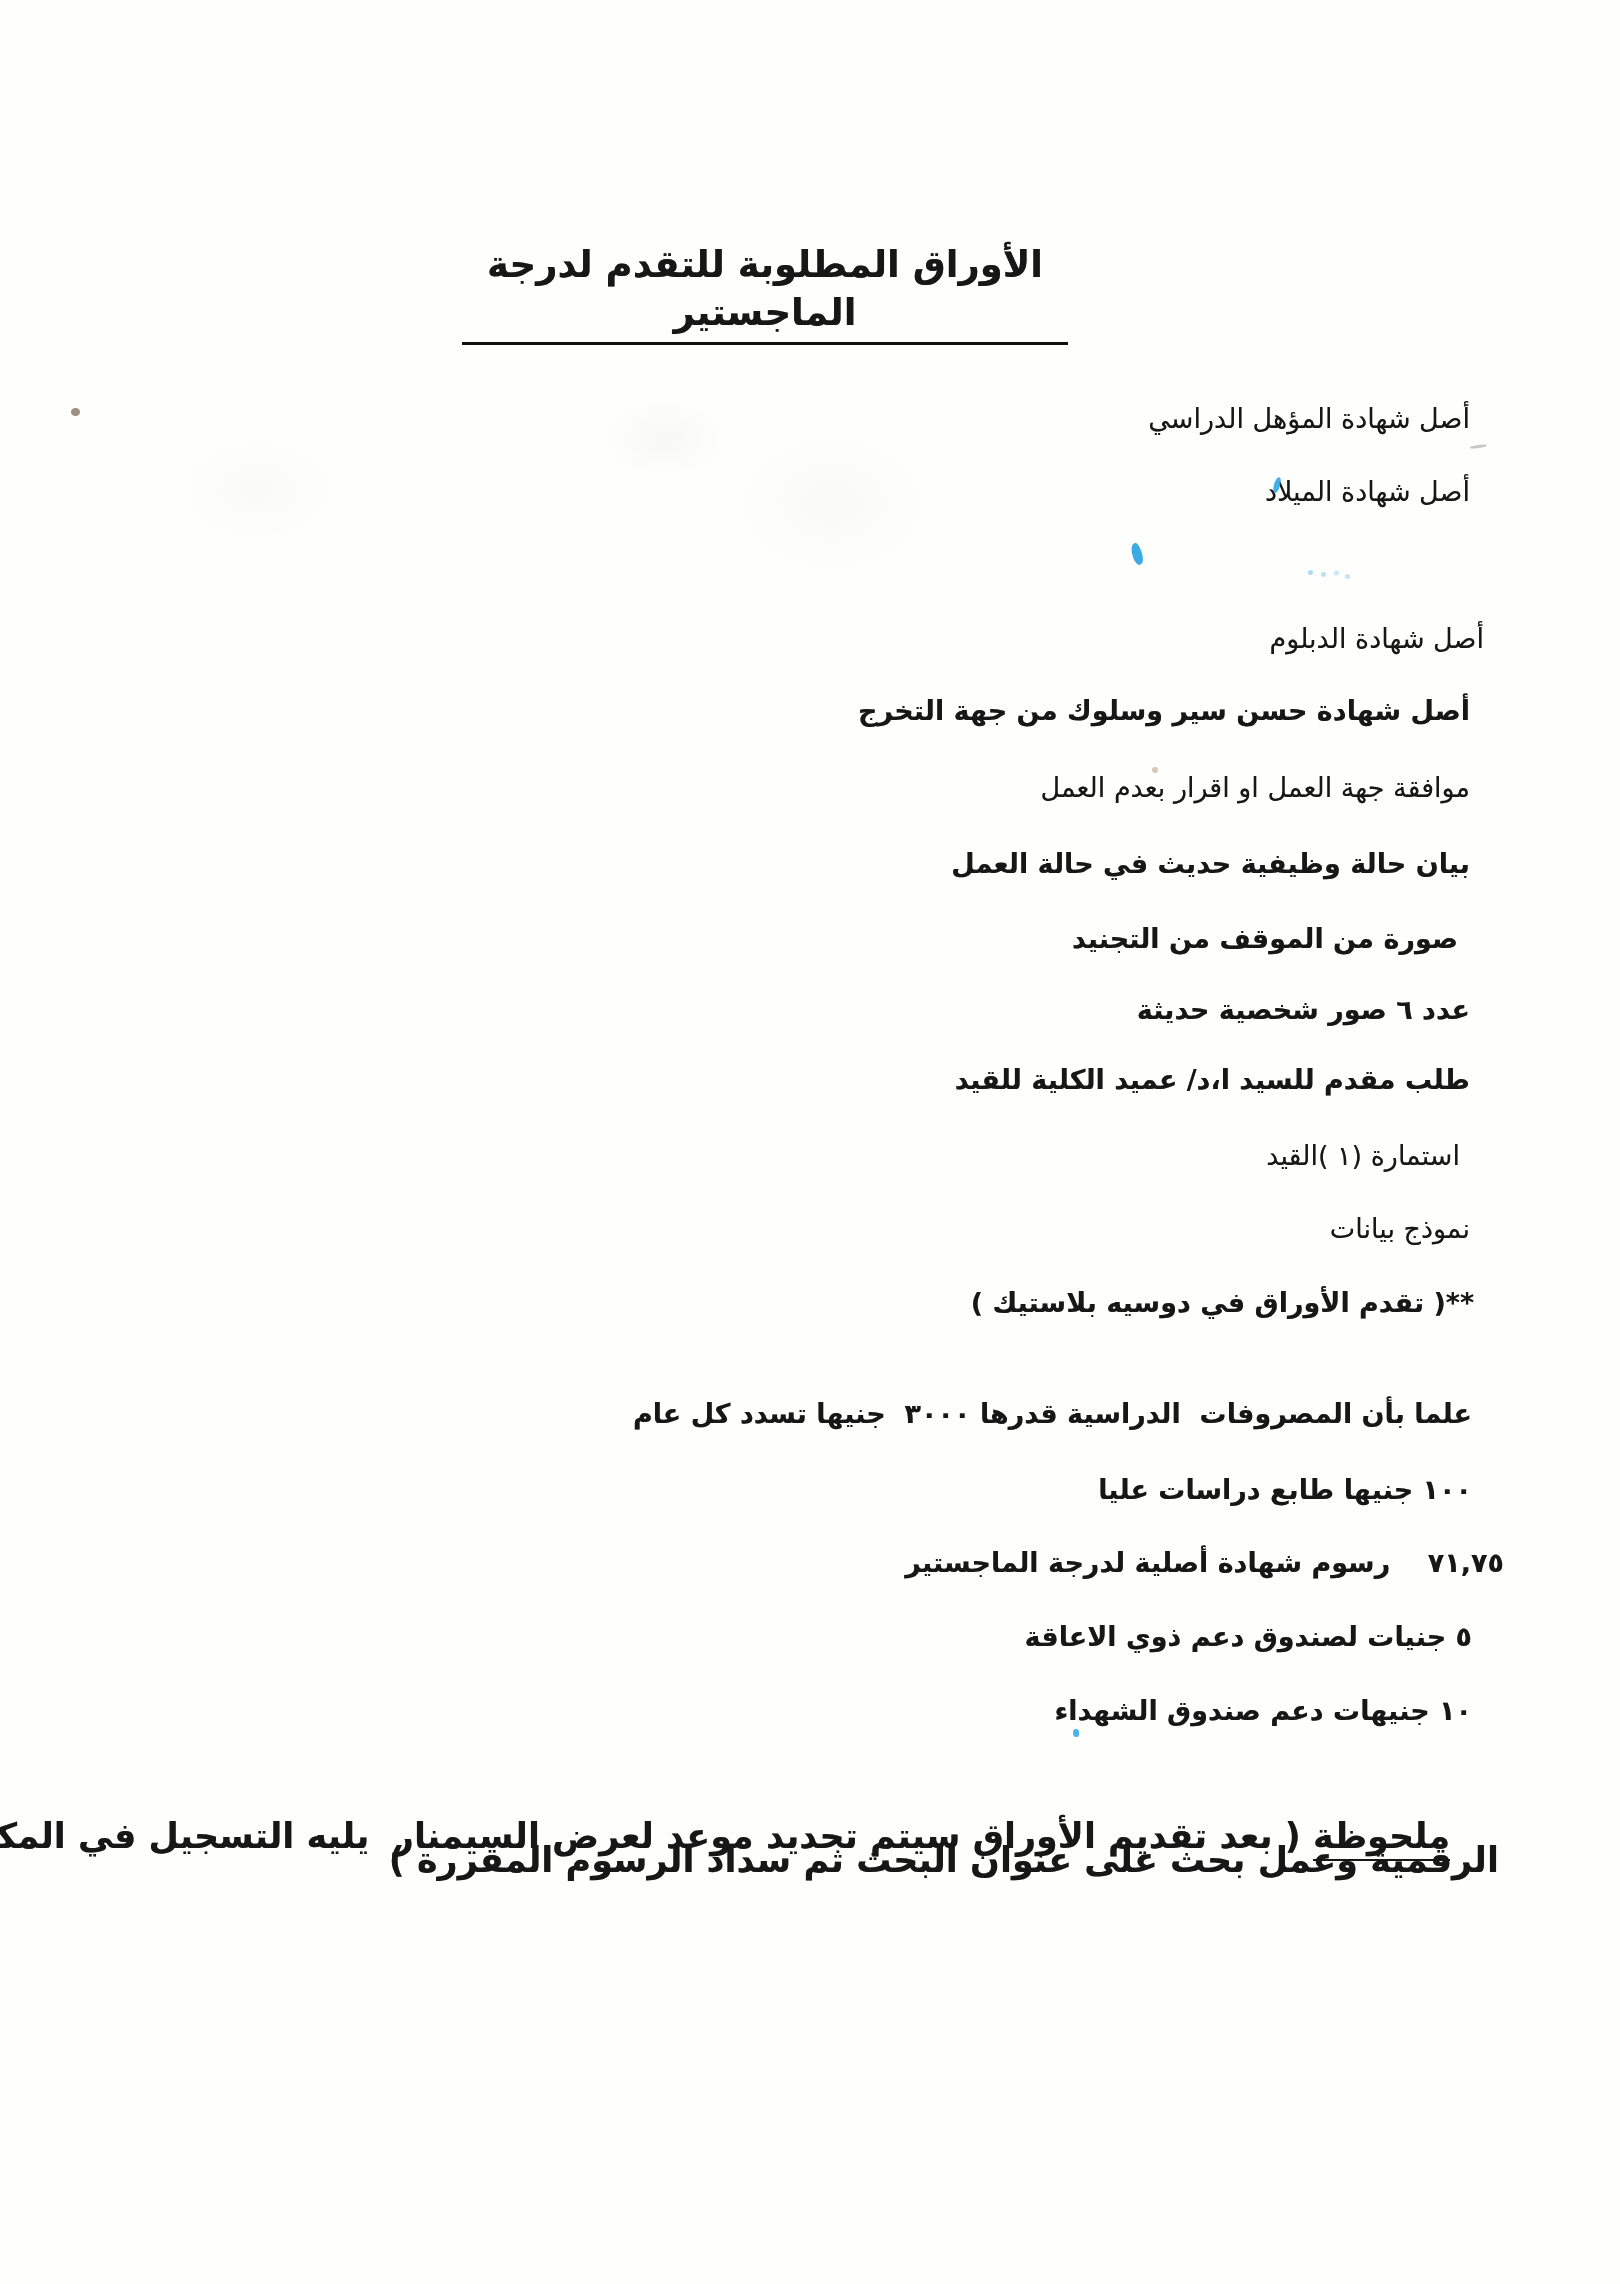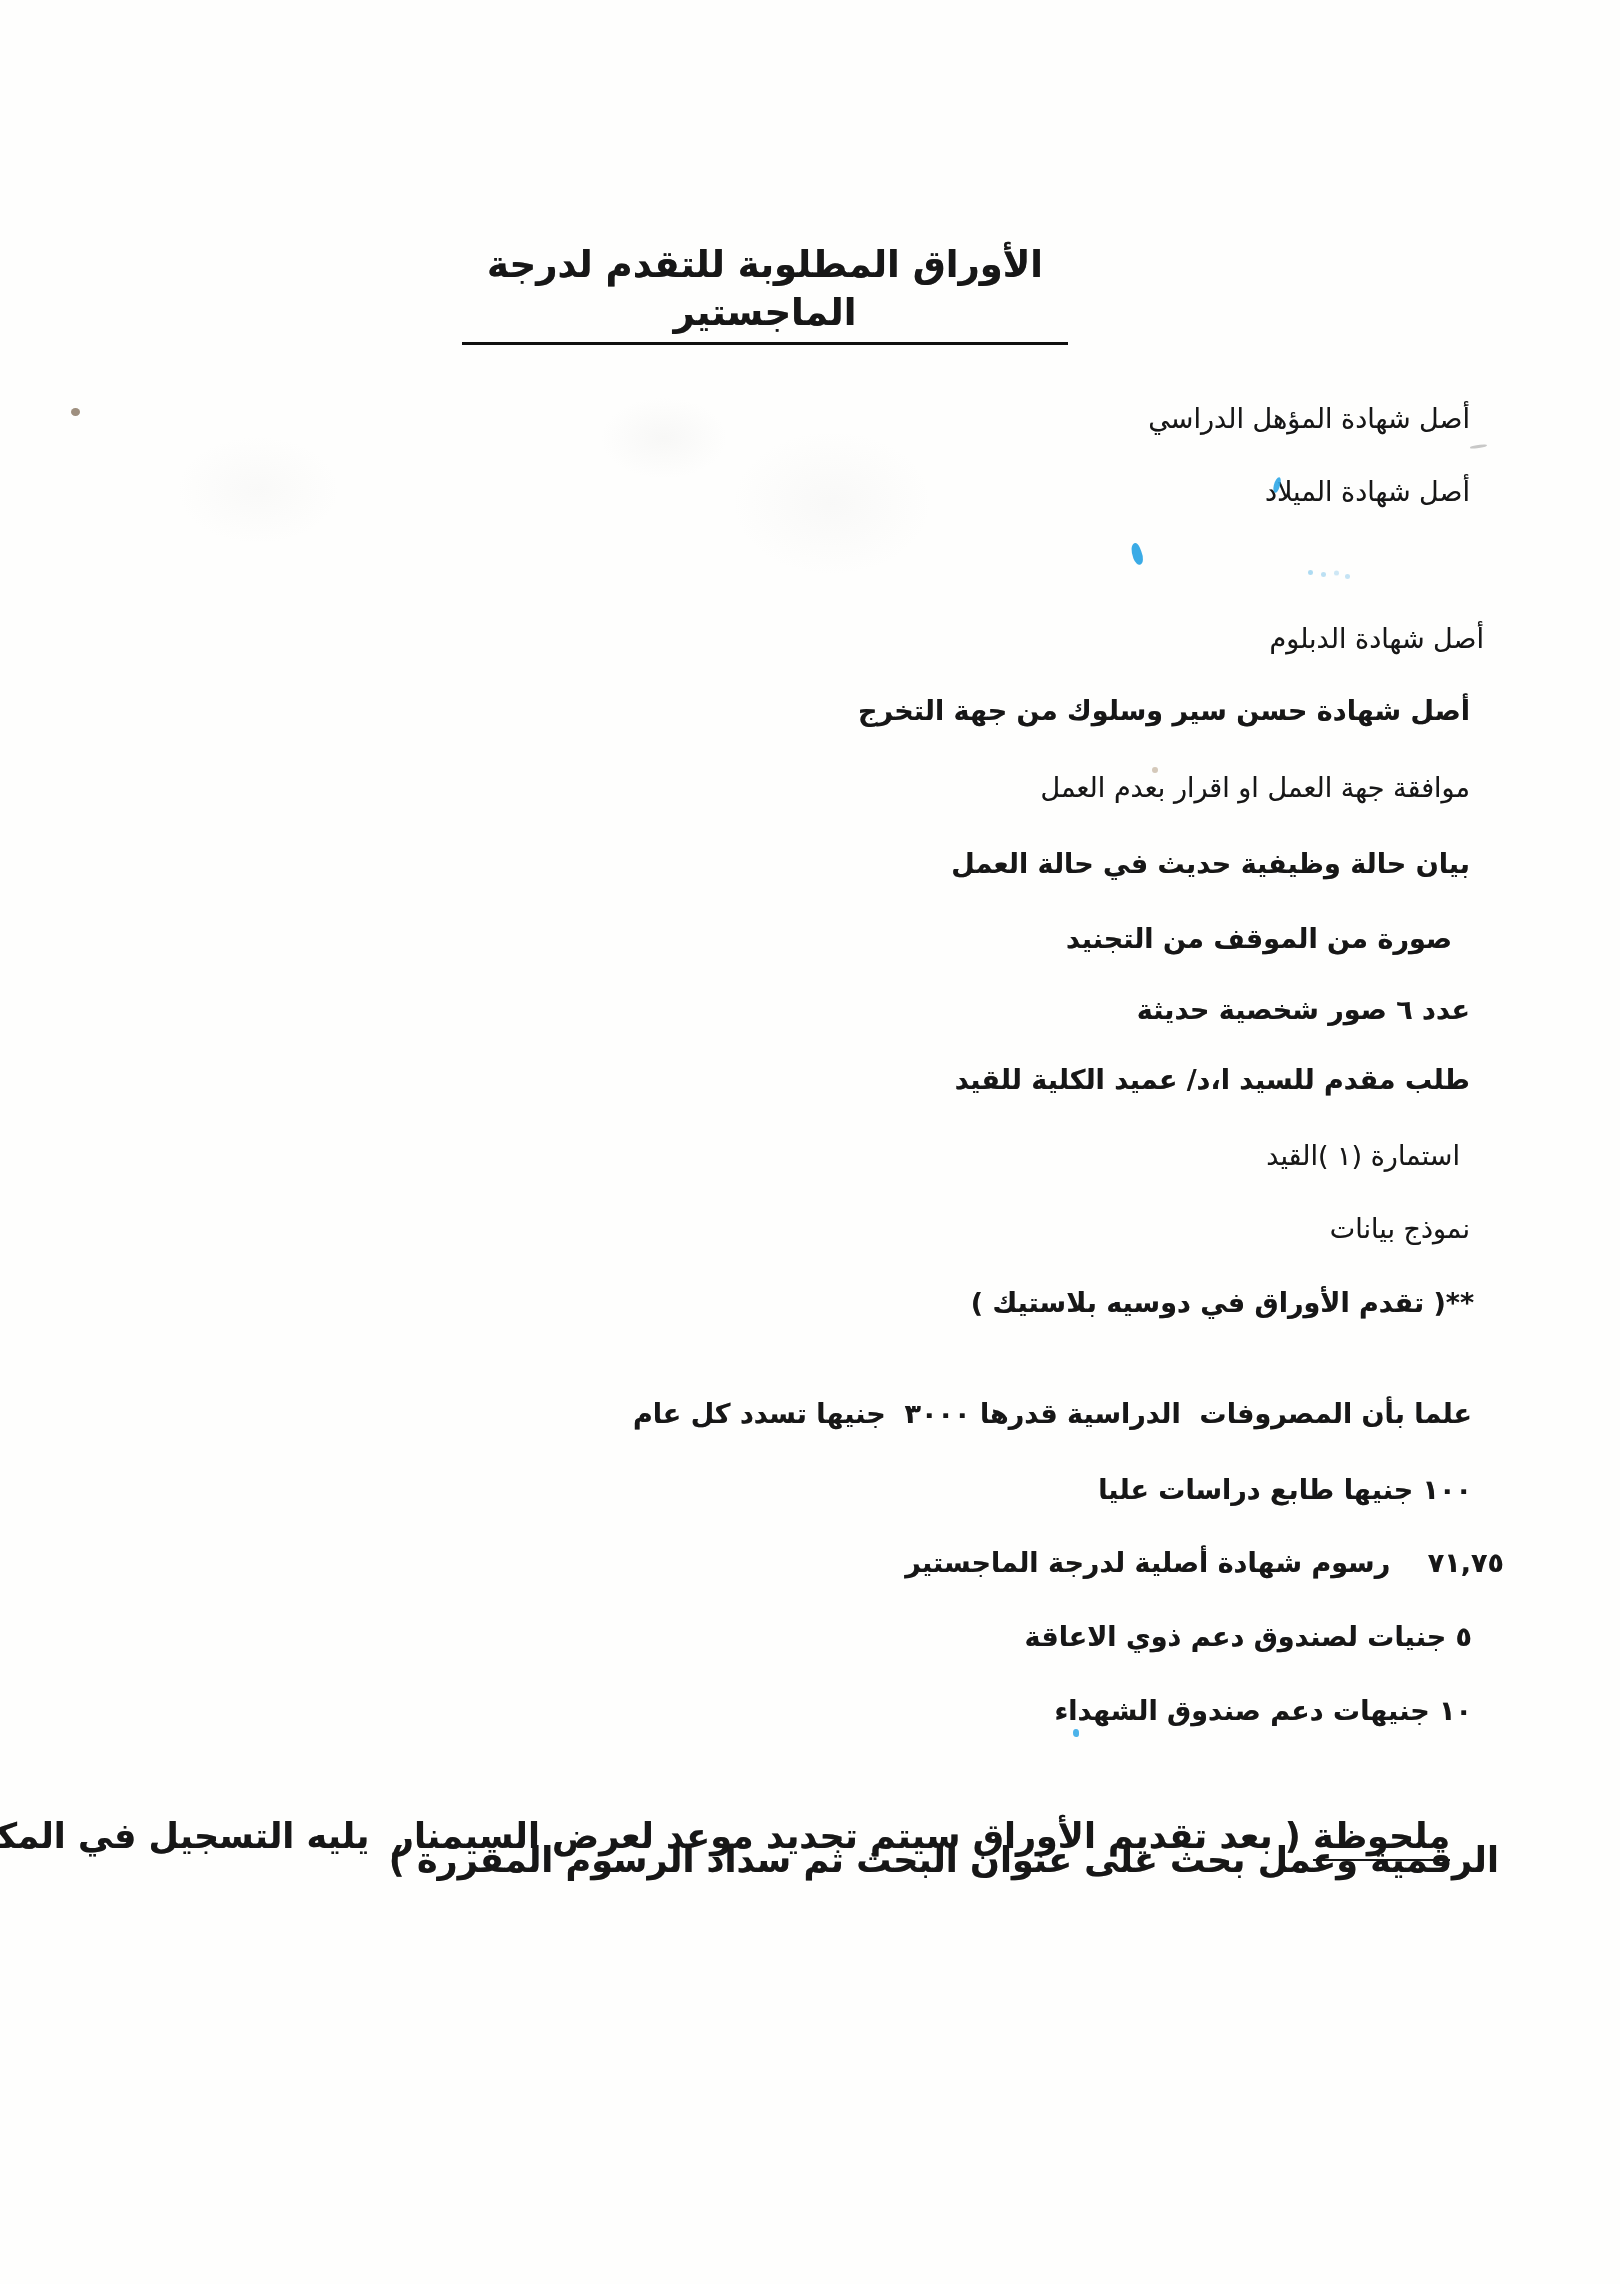--- a/index.html
+++ b/index.html
@@ -80,21 +80,21 @@
   <div class="paper-noise"></div>
 
   <div class="doc-title">الأوراق المطلوبة للتقدم لدرجة الماجستير</div>
 
   <div class="line" style="top:393px;right:150px;">أصل شهادة المؤهل الدراسي</div>
   <div class="line" style="top:466px;right:150px;">أصل شهادة الميلاد</div>
   <div class="line" style="top:613px;right:136px;">أصل شهادة الدبلوم</div>
   <div class="line bold" style="top:685px;right:150px;">أصل شهادة حسن سير وسلوك من جهة التخرج</div>
   <div class="line" style="top:762px;right:150px;text-align:center;">موافقة جهة العمل او اقرار بعدم العمل</div>
   <div class="line bold" style="top:838px;right:150px;">بيان حالة وظيفية حديث في حالة العمل</div>
-  <div class="line bold" style="top:913px;right:168px;">صورة من الموقف من التجنيد</div>
+  <div class="line bold" style="top:913px;right:162px;">صورة من الموقف من التجنيد</div>
   <div class="line bold" style="top:984px;right:150px;">عدد ٦ صور شخصية حديثة</div>
   <div class="line bold" style="top:1054px;right:150px;margin-left:29px;">طلب مقدم للسيد ا،د/ عميد الكلية للقيد</div>
   <div class="line" style="top:1130px;right:160px;">استمارة (١ )القيد</div>
   <div class="line" style="top:1203px;right:150px;">نموذج بيانات</div>
   <div class="line bold" style="top:1277px;right:146px;">**( تقدم الأوراق في دوسيه بلاستيك )</div>
 
   <div class="line bold" style="top:1388px;right:148px;">علما بأن المصروفات  الدراسية قدرها ٣٠٠٠  جنيها تسدد كل عام</div>
   <div class="line bold" style="top:1464px;right:148px;margin-left:8px;">١٠٠ جنيها طابع دراسات عليا</div>
   <div class="line bold" style="top:1537px;right:116px;">٧١,٧٥    رسوم شهادة أصلية لدرجة الماجستير</div>
   <div class="line bold" style="top:1611px;right:148px;">٥ جنيات لصندوق دعم ذوي الاعاقة</div>

